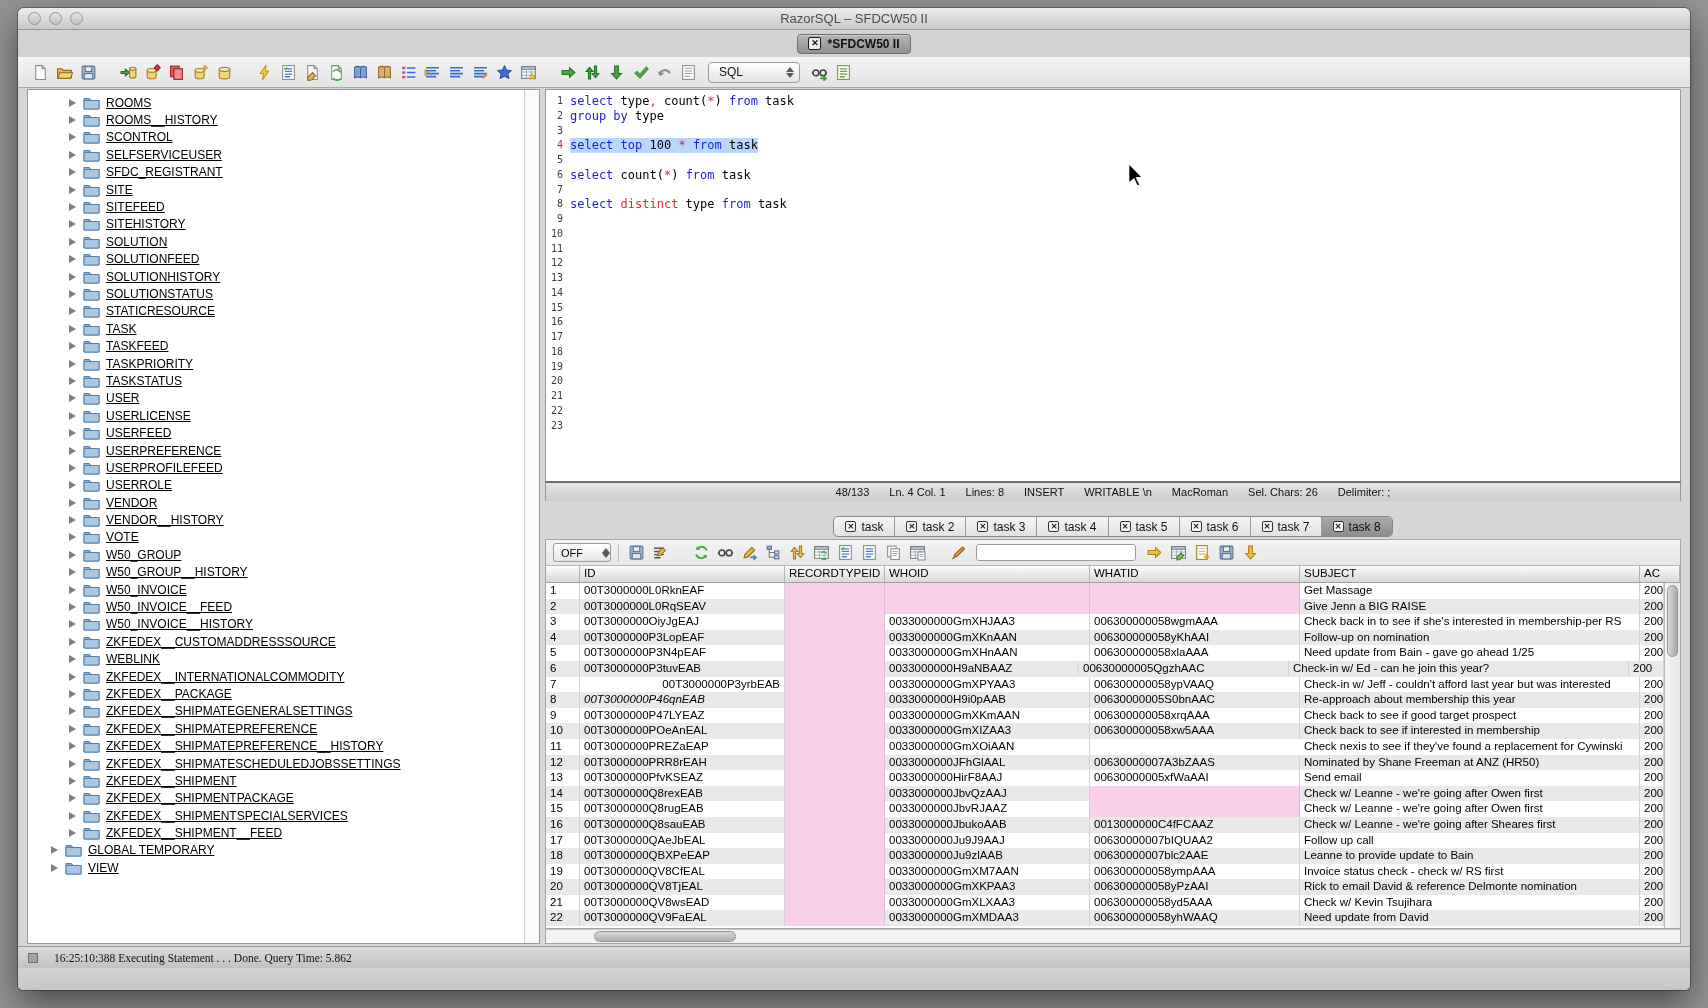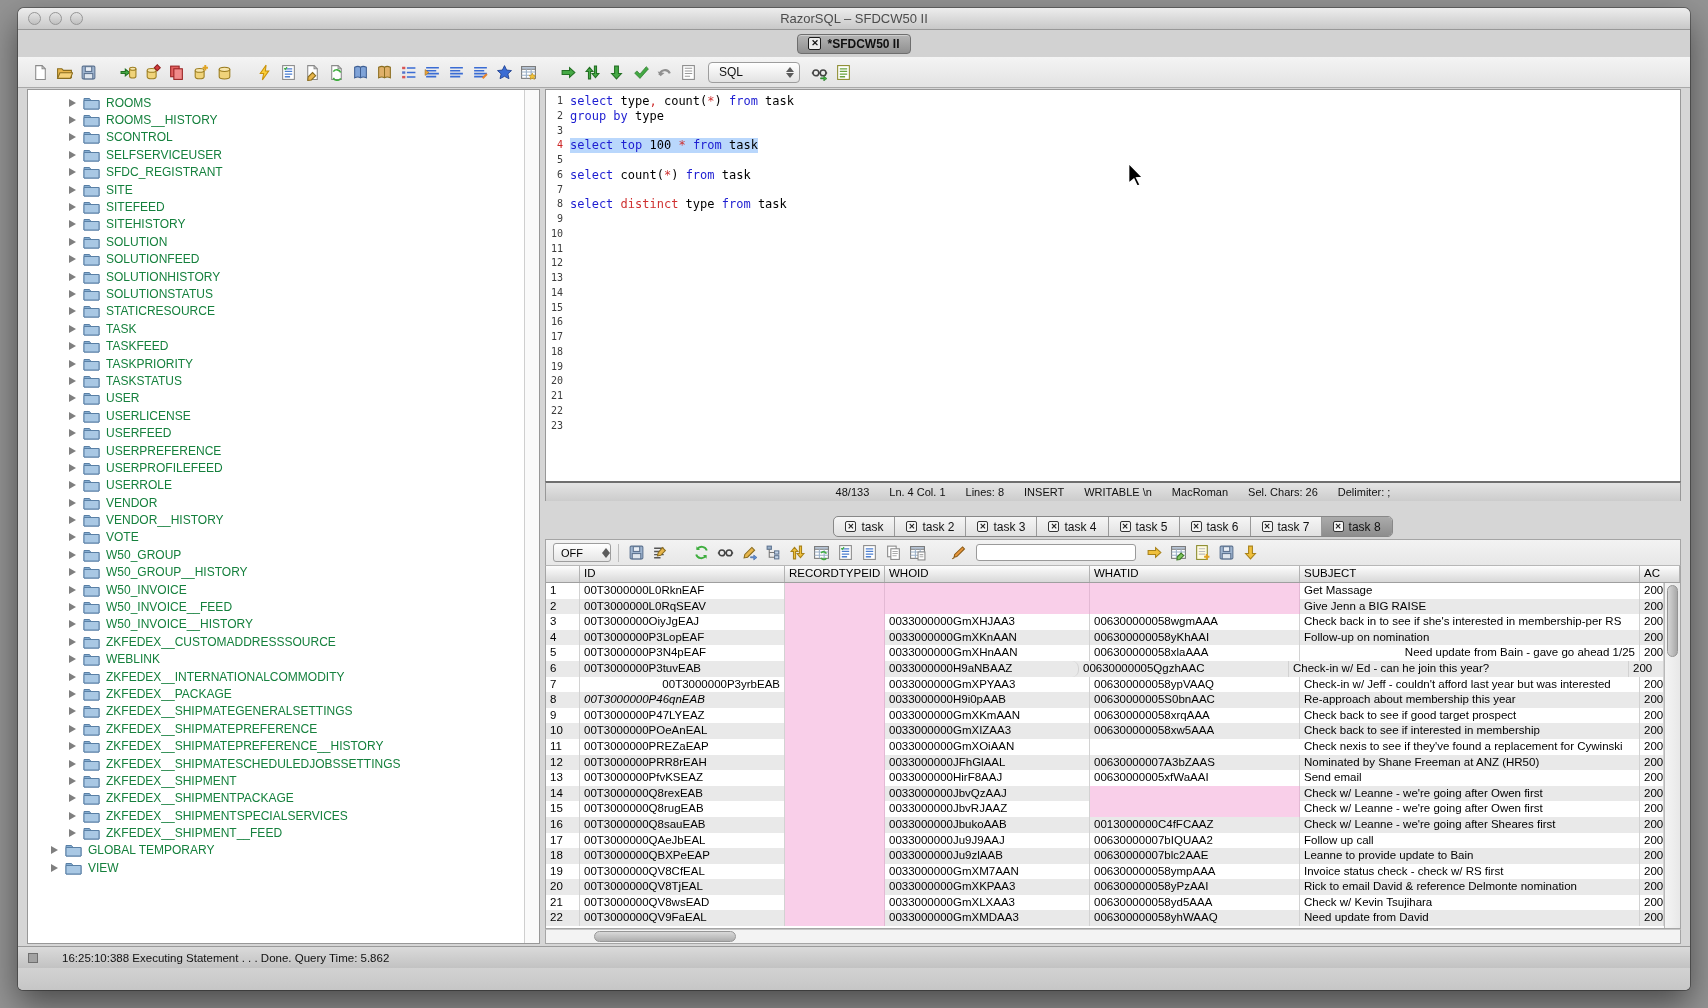--- a/index.html
+++ b/index.html
@@ -48,21 +48,21 @@
   .aqua-select .stepper { margin-left:auto; width:15px; display:flex; flex-direction:column;
     align-items:center; justify-content:center; gap:1px; padding-right:4px; }
   .stepper i { width:0; height:0; border-left:4px solid transparent; border-right:4px solid transparent; display:block; }
   .stepper .up { border-bottom:5px solid #5b5b5b; }
   .stepper .dn { border-top:5px solid #5b5b5b; }
   
   .main { flex:1; min-height:0; display:flex; padding:1px 9px 0 9px; background:#d6d6d6; }
   
   .tree-panel { width:513px; flex:0 0 513px; background:#fff; border:1px solid #989898; display:flex; overflow:hidden; }
   .tree-list { flex:1; padding-top:4px; overflow:hidden; }
-  .tree-row { height:17.4px; display:flex; align-items:center; font-size:12px; color:#15803d; white-space:nowrap; }
+  .tree-row { height:17.4px; display:flex; align-items:center; font-size:12px; color:#000000; white-space:nowrap;text-decoration:underline; }
   .tree-row.lvl2 { padding-left:41px; }
   .tree-row.lvl1 { padding-left:23px; }
   .tri { width:0; height:0; border-left:7px solid #7f7f7f; border-top:4.5px solid transparent;
     border-bottom:4.5px solid transparent; margin-right:7px; flex:0 0 auto; }
   .folder { width:17px; height:14px; margin-right:6px; flex:0 0 auto; }
   .tree-scroll { width:15px; flex:0 0 15px; border-left:1px solid #cfcfcf; background:#fafafa; }
   .splitter-v { width:5px; flex:0 0 5px; background:#d6d6d6; }
   
   .right-col { flex:1; min-width:0; display:flex; flex-direction:column; }
   .editor { height:392px; flex:0 0 392px; background:#fff; border:1px solid #989898; border-bottom:none;
@@ -110,22 +110,22 @@
   .vscroll { width:16px; flex:0 0 16px; border-left:1px solid #b9b9b9;
     background:linear-gradient(90deg,#f4f4f4,#e8e8e8); position:relative; }
   .vthumb { position:absolute; top:2px; left:2px; width:11px; height:72px; border-radius:6px;
     background:linear-gradient(90deg,#d6d6d6,#a8a8a8); border:1px solid #949494; }
   .res-hscroll { height:15px; flex:0 0 15px; border:1px solid #a5a5a5; border-top:1px solid #c6c6c6;
     background:#f3f3f3; position:relative; }
   .hthumb { position:absolute; left:48px; top:1px; width:142px; height:11px; border-radius:6px;
     background:linear-gradient(#d9d9d9,#aeaeae); border:1px solid #969696; }
   
   .statusbar { height:22px; flex:0 0 22px; margin-top:2px; background:linear-gradient(#dadada,#c2c2c2);
-    border-top:1px solid #9a9a9a; display:flex; align-items:center; padding:0 10px; gap:24px;
-    font-family:Liberation Sans, sans-serif; font-size:11.5px; color:#111; }
+    border-top:1px solid #9a9a9a; display:flex; align-items:center; padding:0 10px; gap:16px;
+    font-family:Liberation Serif, serif; font-size:11.5px; color:#111; }
   .status-square { width:10px; height:10px; background:#a2a2a2; border:1px solid #6f6f6f; flex:0 0 auto; }
   .footer { height:22px; flex:0 0 22px; border-radius:0 0 5px 5px; background:linear-gradient(#d2d2d2,#c6c6c6); }
   
   .cursor { position:absolute; left:1127px; top:162px; z-index:50; pointer-events:none; }
 </style>
 </head>
 <body>
 
 <div class="window">
   <div class="titlebar">
@@ -965,21 +965,21 @@
                 <span class="td" style="width: 210px;">006300000058yKhAAI</span>
                 <span class="td" style="width: 340px;">Follow-up on nomination</span>
                 <span class="td" style="flex: 1 1 0%; min-width: 0px;">200</span>
               </div>
               <div class="tr">
                 <span class="td" style="width: 34px;">5</span>
                 <span class="td" style="width: 205px;">00T3000000P3N4pEAF</span>
                 <span class="td pink" style="width: 100px;"></span>
                 <span class="td" style="width: 205px;">0033000000GmXHnAAN</span>
                 <span class="td" style="width: 210px;">006300000058xlaAAA</span>
-                <span class="td" style="width: 340px; text-align: right;">Need update from Bain - gave go ahead 1/25</span>
+                <span class="td" style="width: 340px;">Need update from Bain - gave go ahead 1/25</span>
                 <span class="td" style="flex: 1 1 0%; min-width: 0px;">200</span>
               </div>
               <div class="tr alt">
                 <span class="td" style="width: 34px;">6</span>
                 <span class="td" style="width: 205px;">00T3000000P3tuvEAB</span>
                 <span class="td pink" style="width: 100px;"></span>
                 <span class="td" style="width: 194px; border-radius: 7px;">0033000000H9aNBAAZ</span>
                 <span class="td" style="width: 210px;">00630000005QgzhAAC</span>
                 <span class="td" style="width: 340px;">Check-in w/ Ed - can he join this year?</span>
                 <span class="td" style="flex: 1 1 0%; min-width: 0px;">200</span>

